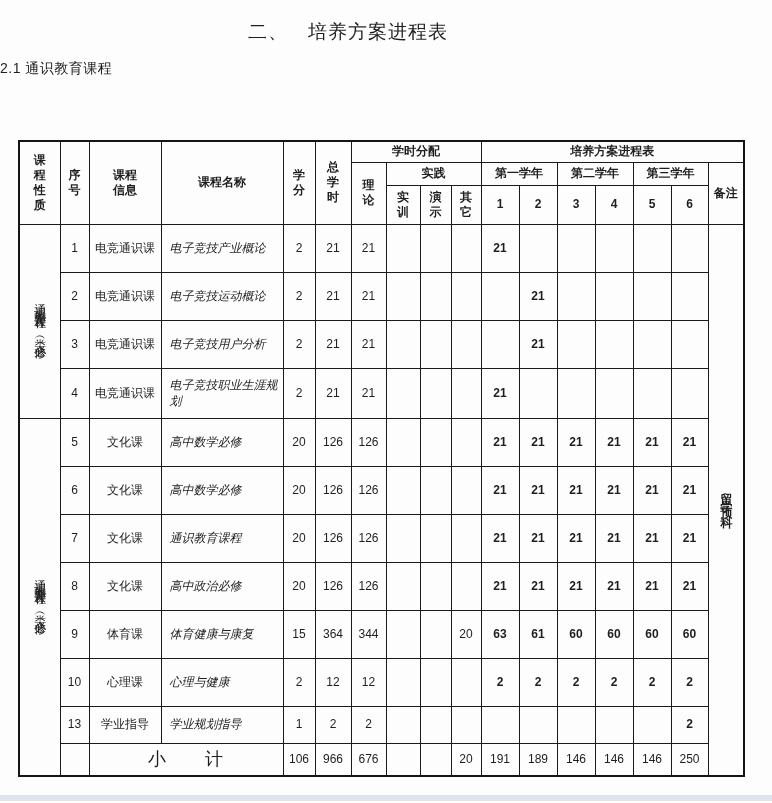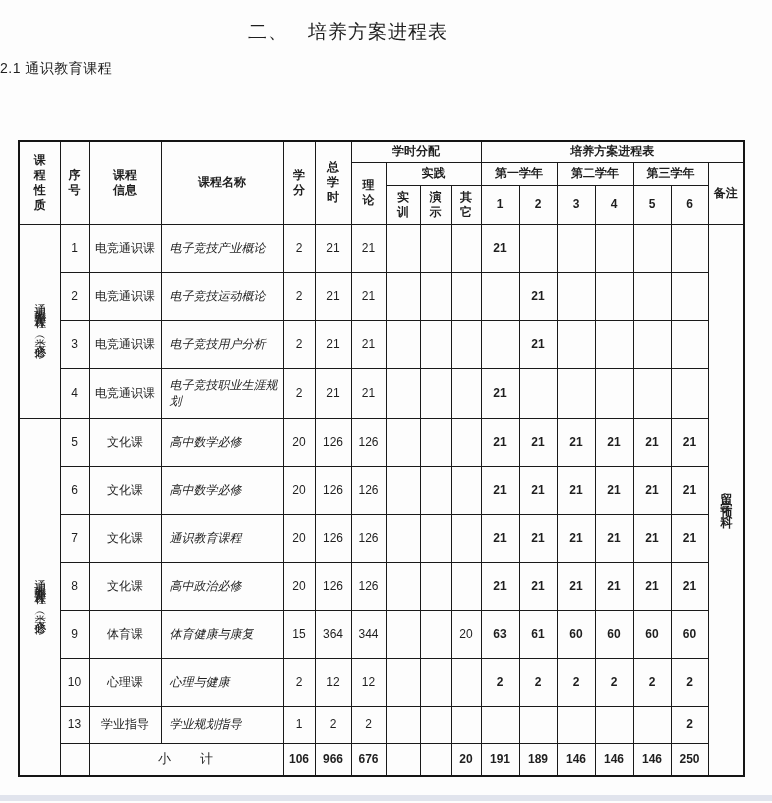--- a/index.html
+++ b/index.html
@@ -35,22 +35,22 @@
   tr.subtotal-row{height:33px;}
   td.name-cell{text-align:left;padding:2px 3px 2px 8px;line-height:1.35;font-style:italic;}
   td.sem-cell{font-weight:bold;}
   td.group-cell{padding:2px 0;}
   td.remark-cell{padding:2px 0;}
   .vtext{
     writing-mode:vertical-rl;text-orientation:mixed;
     display:inline-block;letter-spacing:3px;line-height:1.1;font-size:12px;
   }
   .remark-cell .vtext{font-weight:bold;letter-spacing:8px;}
-  .bold{font-weight:bold;}
-  td.subtotal-label{font-size:13px;letter-spacing:1px;}
+  .bold{font-weight:normal;}
+  td.subtotal-label{font-size:18px;letter-spacing:1px;}
   .nature-th{white-space:pre-line;font-size:12px;}
   .footer-line{
     position:absolute;left:0;top:795px;width:772px;height:6px;
     background:#e1e4ed;
   }
 </style>
 </head>
 <body>
 
 <div class="title">二、　培养方案进程表</div>

